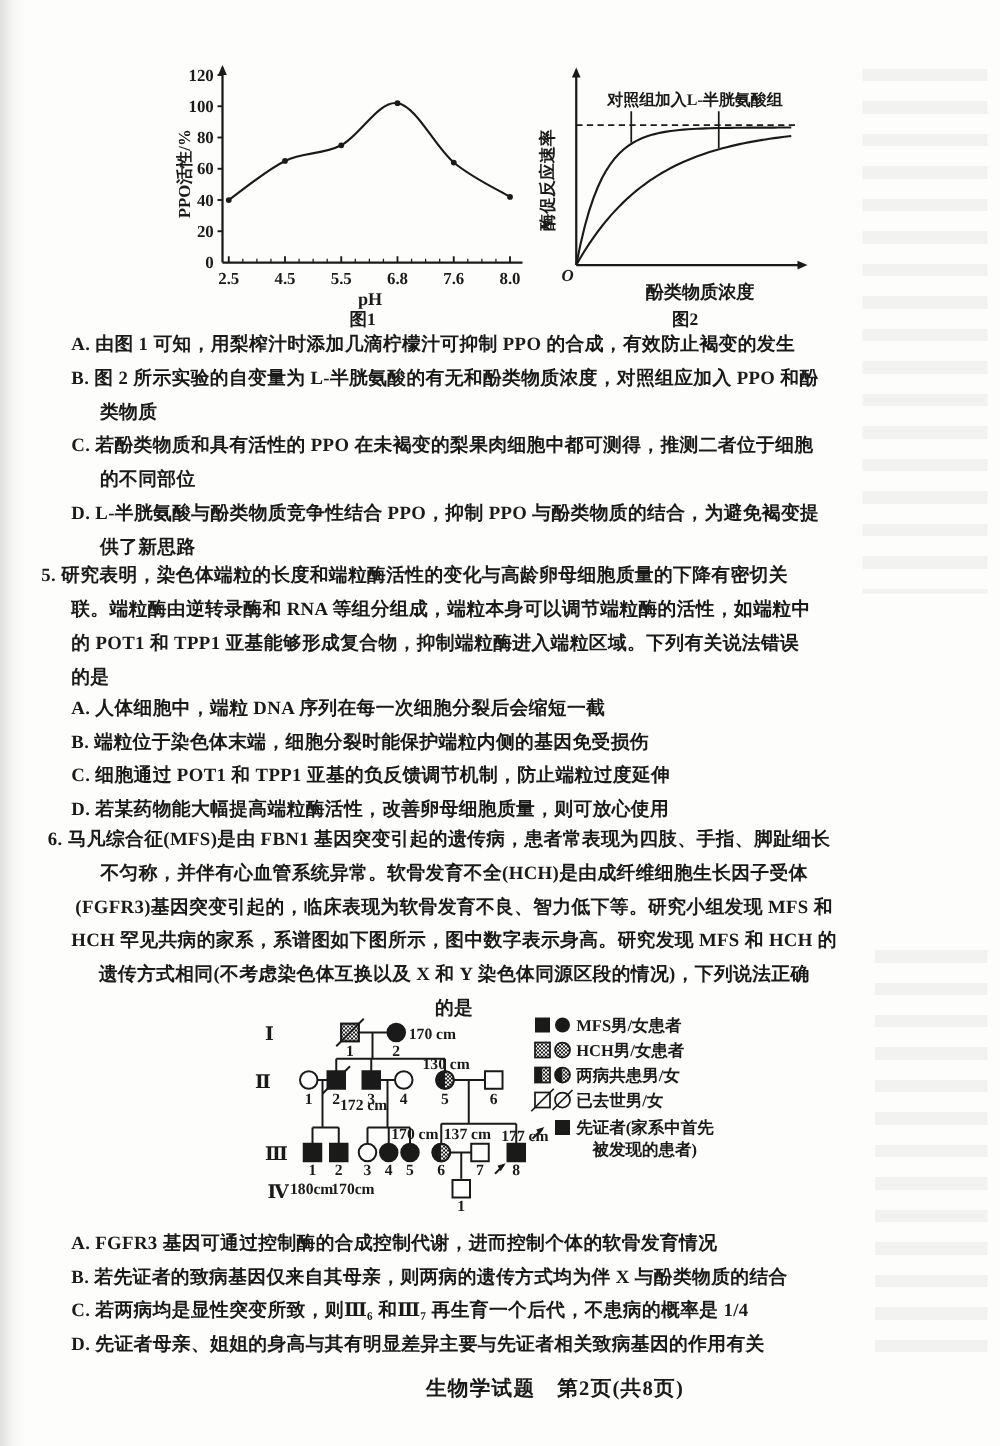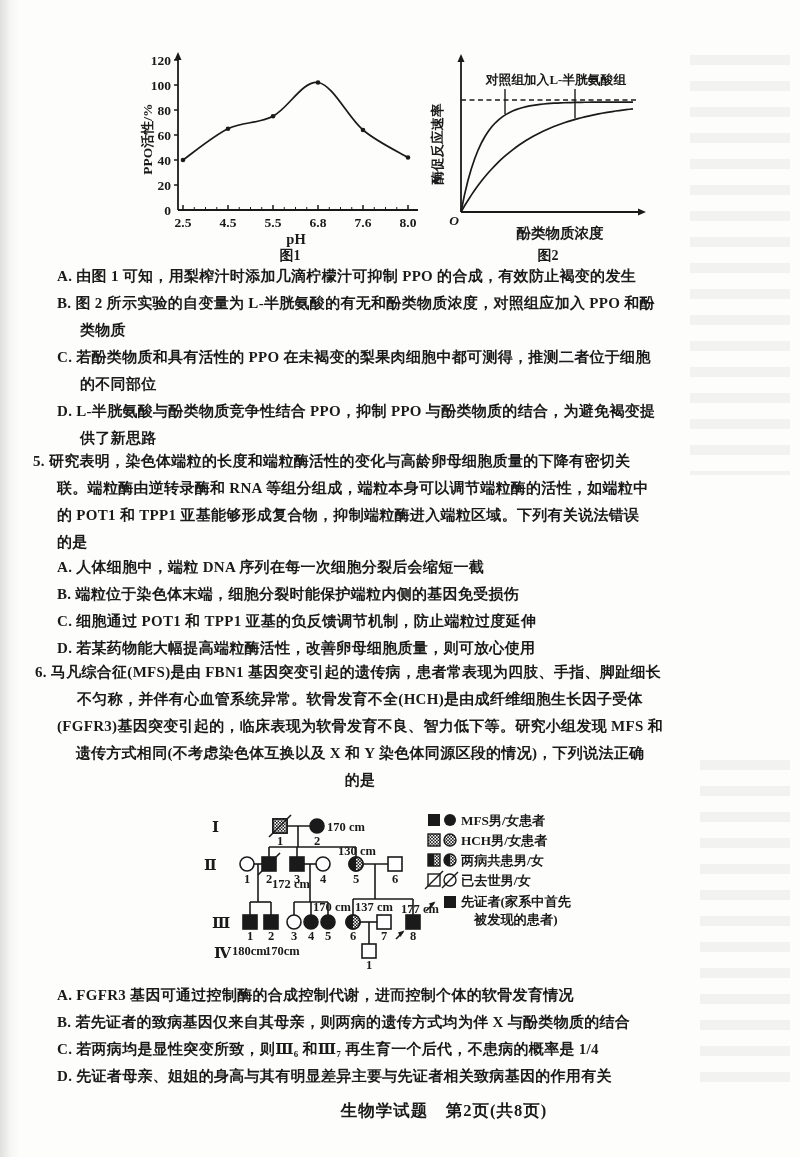--- a/index.html
+++ b/index.html
@@ -123,20 +123,21 @@
     <div>A. 人体细胞中，端粒 DNA 序列在每一次细胞分裂后会缩短一截</div>
     <div>B. 端粒位于染色体末端，细胞分裂时能保护端粒内侧的基因免受损伤</div>
     <div>C. 细胞通过 POT1 和 TPP1 亚基的负反馈调节机制，防止端粒过度延伸</div>
     <div>D. 若某药物能大幅提高端粒酶活性，改善卵母细胞质量，则可放心使用</div>
   </div>
 
   <div class="qblock" style="left:33px;top:659px;text-align:center;">
     <div>6. 马凡综合征(MFS)是由 FBN1 基因突变引起的遗传病，患者常表现为四肢、手指、脚趾细长</div>
     <div class="stem-wrap">不匀称，并伴有心血管系统异常。软骨发育不全(HCH)是由成纤维细胞生长因子受体</div>
     <div class="stem-wrap">(FGFR3)基因突变引起的，临床表现为软骨发育不良、智力低下等。研究小组发现 MFS 和</div>
+    <div class="stem-wrap">HCH 罕见共病的家系，系谱图如下图所示，图中数字表示身高。研究发现 MFS 和 HCH 的</div>
     <div class="stem-wrap">遗传方式相同(不考虑染色体互换以及 X 和 Y 染色体同源区段的情况)，下列说法正确</div>
     <div class="stem-wrap">的是</div>
   </div>
 
   <svg id="pedigree" style="left:168px;top:810px;" width="520" height="178" viewBox="0 0 520 178">
       <defs>
         <pattern id="hatch" width="3.2" height="3.2" patternUnits="userSpaceOnUse">
           <rect width="3.2" height="3.2" fill="#fff"></rect>
           <path d="M0,0 l3.2,3.2 M3.2,0 l-3.2,3.2" stroke="#1a1a1a" stroke-width="0.8"></path>
         </pattern>

